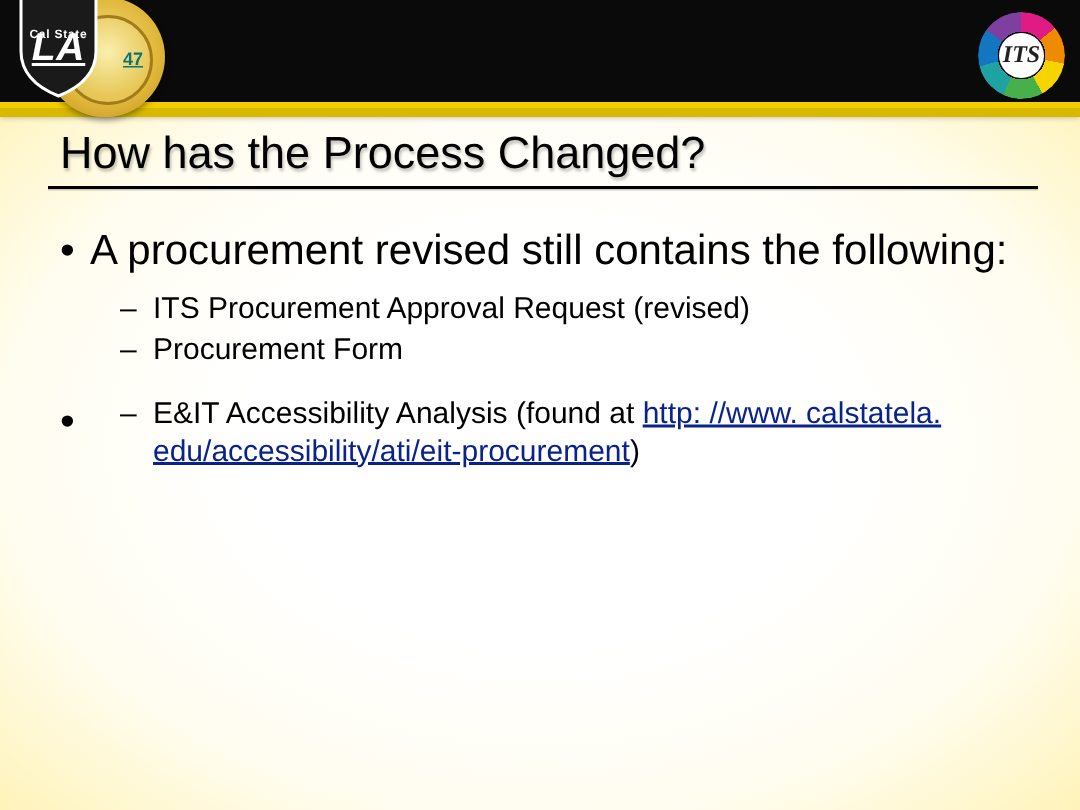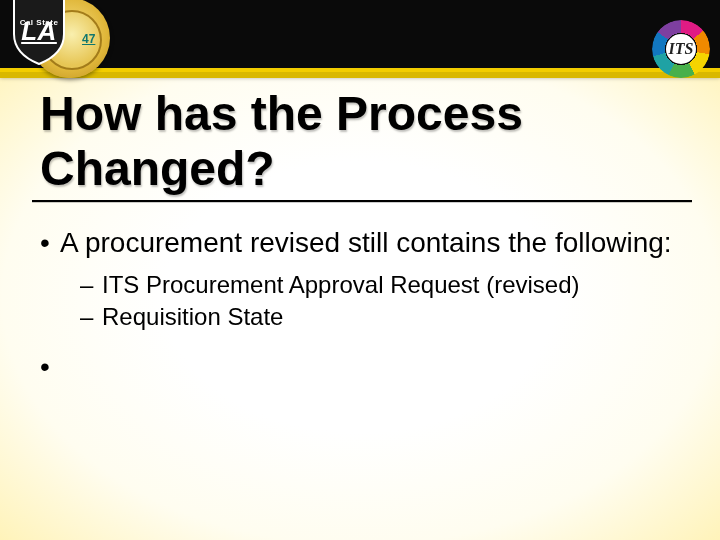--- a/index.html
+++ b/index.html
@@ -61,21 +61,21 @@
   .shield-label-top, .shield-label-bot {
     position: absolute; width: 54px; text-align: center;
     color: #ffffff; font-weight: bold; font-family: Arial;
     letter-spacing: .5px;
   }
   .shield-label-top { top: 6px; font-size: 8px; margin-top: 16px; }
   .shield-label-bot { top: 22px; font-size: 26px; line-height: 26px; font-style: italic; text-decoration: underline; }
 
   
   .its-logo {
-    position: absolute; right: 10px; top: 20px;
+    position: absolute; right: 10px; top: 8px;
     width: 58px; height: 58px;
   }
   .its-ring {
     position: absolute; inset: 0;
     border-radius: 50%;
     background: conic-gradient(#e01b84 0 14%, #f08a00 14% 28%, #f5d400 28% 42%,
                                #47b04b 42% 57%, #1fa2a4 57% 71%, #1277c0 71% 85%,
                                #7e3fa0 85% 100%);
     -webkit-mask: radial-gradient(circle, transparent 16px, #000 16px);
             mask: radial-gradient(circle, transparent 16px, #000 16px);
@@ -90,22 +90,22 @@
     font: italic bold 16px Georgia, serif; color: #222;
   }
 
   
   .content {
     position: relative;
     padding: 0 32px;
   }
   h1.title {
     margin: 14px 0 4px 8px;
-    font-size: 48px;
-    font-weight: bold;
+    font-size: 30px;
+    font-weight: normal;
     color: #000;
     text-shadow: 1px 2px 2px rgba(0,0,0,.25);
   }
   .title-underline {
     margin: 4px 0 24px 0;
     height: 2px;
     width: 660px;
     background: #000;
     box-shadow: 0 1px 0 rgba(0,0,0,.2);
   }
@@ -129,21 +129,21 @@
     font-size: 28px;
   }
 
   ul.lvl2 {
     margin: 10px 0 18px 18px;
     padding: 0 0 0 24px;
     list-style: none;
   }
   ul.lvl2 > li {
     position: relative;
-    font-size: 24px;
+    font-size: 20px;
     line-height: 1.25;
     margin-bottom: 2px;
     color: #000;
   }
   ul.lvl2 > li::before {
     content: "–";
     position: absolute;
     left: -22px; top: 0;
   }
 
@@ -187,24 +187,30 @@
 
     <ul class="lvl1">
 
       <li>
         <span>A procurement revised still contains the following:</span>
         <ul class="lvl2">
           <li>
             <span>ITS Procurement Approval Request (revised)</span>
           </li>
           <li>
-            <span>Requisition State</span>
+            <span>Procurement Form</span>
           </li>
         </ul>
       </li>
 
       <li>
+        <ul class="lvl2">
+          <li>
+            <span>E&amp;IT Accessibility Analysis (found at </span>
+            <a class="link" href="#">http: //www. calstatela. edu/accessibility/ati/eit-procurement</a><span>)</span>
+          </li>
+        </ul>
       </li>
 
     </ul>
   </div>
 
 </div>
 
 </body></html>

